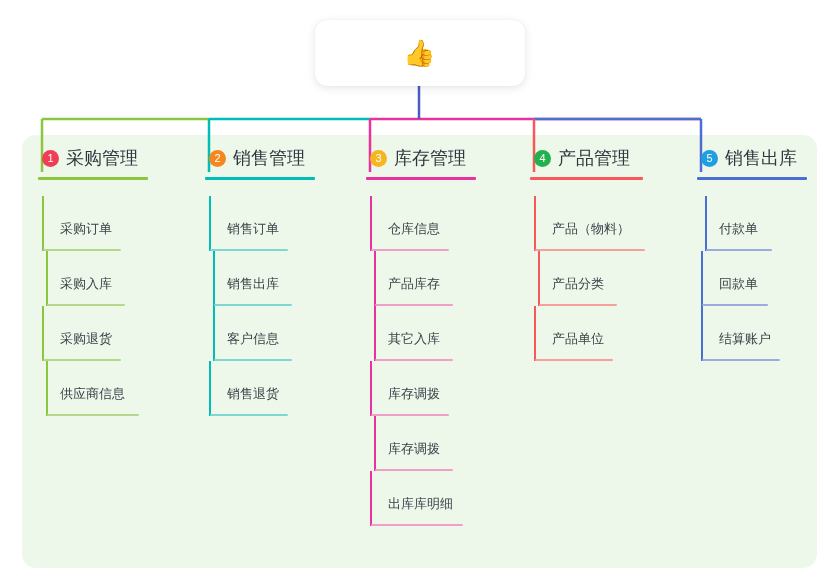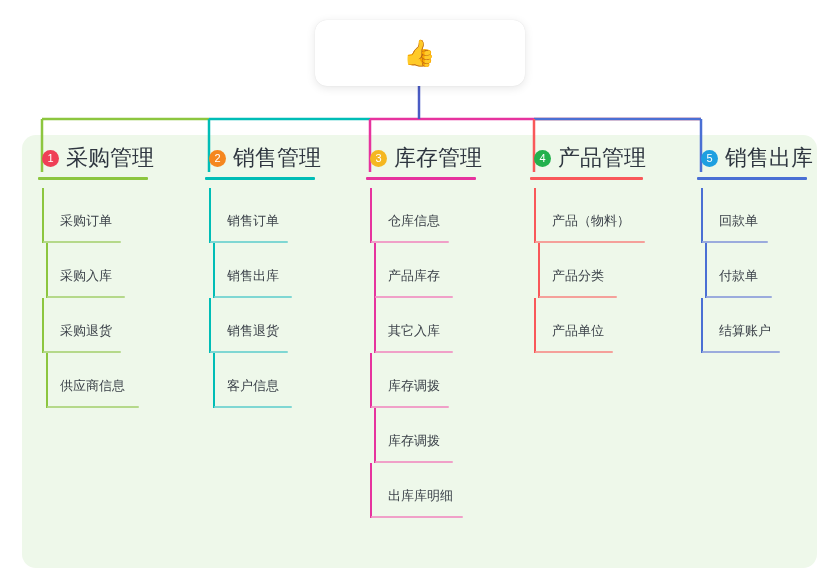--- a/index.html
+++ b/index.html
@@ -90,32 +90,32 @@
     height: 17px;
     border-radius: 50%;
     color: #ffffff;
     font-size: 11px;
     line-height: 17px;
     text-align: center;
     font-family: "Liberation Sans", sans-serif;
     flex: 0 0 auto;
   }
   .branch-label {
-    font-size: 22px;
+    font-size: 18px;
     color: #2f3640;
   }
   .branch-rule {
     height: 3px;
     border-radius: 1px;
     margin-top: 7px;
   }
 
   .leaves {
     position: relative;
-    margin-top: 8px;
+    margin-top: 16px;
   }
   .leaf {
     position: relative;
     height: 55px;
   }
   .leaf-stem {
     position: absolute;
     left: 0;
     top: 0;
     width: 2px;
@@ -205,29 +205,29 @@
             <div class="leaf-stem" style="background: rgb(0, 189, 182); left: 4px;"></div>
             <div class="leaf-text">销售订单</div>
             <div class="leaf-rule" style="background: rgb(127, 215, 211); width: 78px; left: 5px;"></div>
           </div>
           <div class="leaf">
             <div class="leaf-stem" style="background: rgb(0, 189, 182); left: 8px;"></div>
             <div class="leaf-text">销售出库</div>
             <div class="leaf-rule" style="background: rgb(127, 215, 211); width: 78px; left: 9px;"></div>
           </div>
           <div class="leaf">
+            <div class="leaf-stem" style="background: rgb(0, 189, 182); left: 8px;"></div>
+            <div class="leaf-text">客户信息</div>
+            <div class="leaf-rule" style="background: rgb(127, 215, 211); width: 78px; left: 9px;"></div>
+          </div>
+          <div class="leaf">
             <div class="leaf-stem" style="background: rgb(0, 189, 182); left: 4px;"></div>
             <div class="leaf-text">销售退货</div>
             <div class="leaf-rule" style="background: rgb(127, 215, 211); width: 78px; left: 5px;"></div>
           </div>
-          <div class="leaf">
-            <div class="leaf-stem" style="background: rgb(0, 189, 182); left: 8px;"></div>
-            <div class="leaf-text">客户信息</div>
-            <div class="leaf-rule" style="background: rgb(127, 215, 211); width: 78px; left: 9px;"></div>
-          </div>
         </div>
       </div>
       <div class="branch" style="left: 366px; width: 150px;">
         <div class="branch-head">
           <span class="badge" style="background: rgb(245, 183, 33);">3</span>
           <span class="branch-label">库存管理</span>
         </div>
         <div class="branch-rule" style="background: rgb(230, 51, 158); width: 110px;"></div>
         <div class="leaves">
           <div class="leaf">
@@ -287,30 +287,30 @@
         </div>
       </div>
       <div class="branch" style="left: 697px; width: 110px;">
         <div class="branch-head">
           <span class="badge" style="background: rgb(30, 159, 224);">5</span>
           <span class="branch-label">销售出库</span>
         </div>
         <div class="branch-rule" style="background: rgb(74, 111, 212); width: 110px;"></div>
         <div class="leaves">
           <div class="leaf">
+            <div class="leaf-stem" style="background: rgb(74, 111, 212); left: 8px;"></div>
+            <div class="leaf-text">付款单</div>
+            <div class="leaf-rule" style="background: rgb(155, 171, 221); width: 66px; left: 9px;"></div>
+          </div>
+          <div class="leaf">
             <div class="leaf-stem" style="background: rgb(74, 111, 212); left: 4px;"></div>
             <div class="leaf-text">回款单</div>
             <div class="leaf-rule" style="background: rgb(155, 171, 221); width: 66px; left: 5px;"></div>
           </div>
           <div class="leaf">
-            <div class="leaf-stem" style="background: rgb(74, 111, 212); left: 8px;"></div>
-            <div class="leaf-text">付款单</div>
-            <div class="leaf-rule" style="background: rgb(155, 171, 221); width: 66px; left: 9px;"></div>
-          </div>
-          <div class="leaf">
             <div class="leaf-stem" style="background: rgb(74, 111, 212); left: 4px;"></div>
             <div class="leaf-text">结算账户</div>
             <div class="leaf-rule" style="background: rgb(155, 171, 221); width: 78px; left: 5px;"></div>
           </div>
         </div>
       </div>
     </div>
 
 </div>
 

